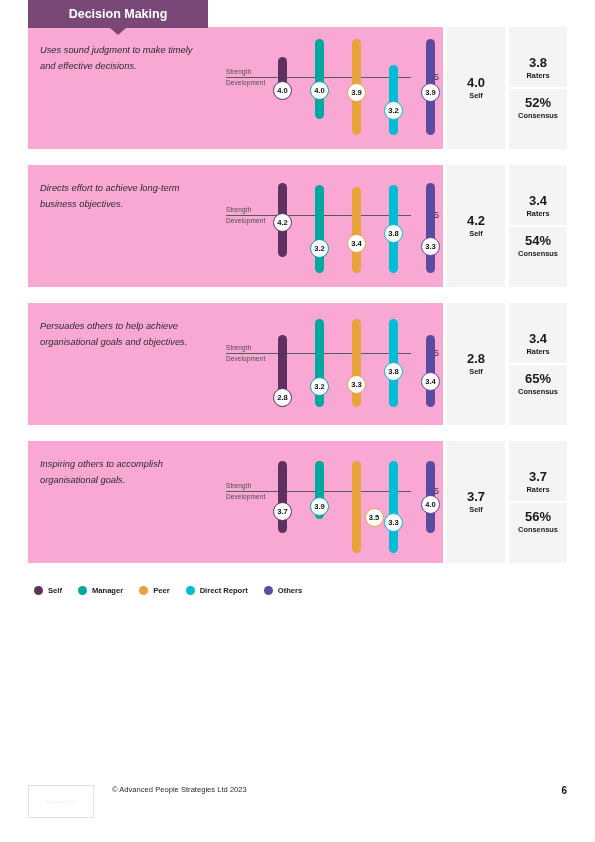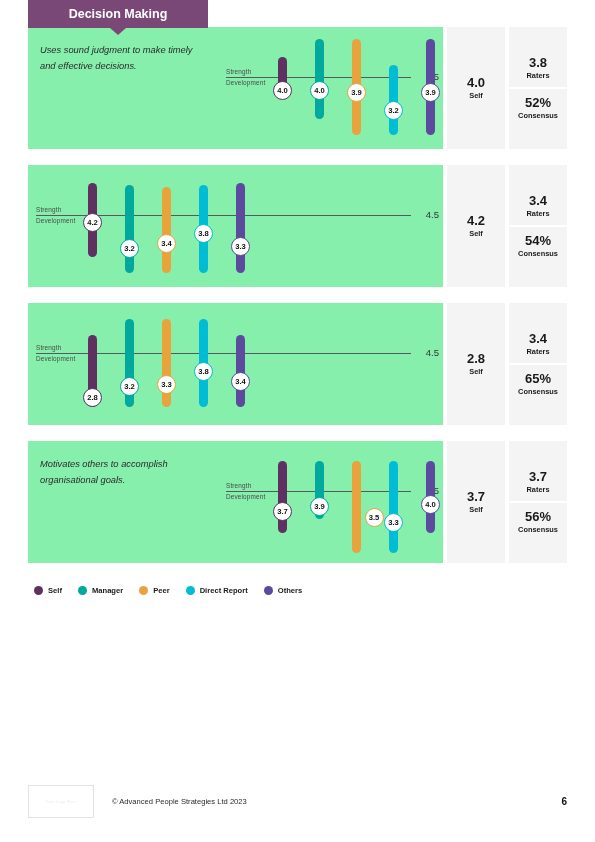--- a/index.html
+++ b/index.html
@@ -55,21 +55,21 @@
   .comp-body {
     display: flex;
     align-items: stretch;
     gap: 4px;
     margin-top: -1px;
   }
 
   
   .left-card {
     flex: 1 1 auto;
-    background: #86efac;
+    background: #f9a8d4;
     display: flex;
     position: relative;
     height: 122px;
   }
 
   .desc {
     width: 190px;
     flex: none;
     font-size: 9.3px;
     font-style: italic;
@@ -176,21 +176,20 @@
   .legend-item { display: flex; align-items: center; gap: 5px; }
   .legend-swatch { width: 9px; height: 9px; border-radius: 50%; }
   .legend-label { font-size: 7.6px; font-weight: bold; color: #1a1a1a; }
 
   
   .footer {
     position: absolute;
     left: 28px; right: 28px;
     bottom: 24px;
     display: flex;
-    align-items: center;
   }
   .logo-box {
     width: 66px; height: 33px;
     border: 1px solid #e2e2e2;
     display: flex; align-items: center; justify-content: center;
     font-size: 4px; color: #ececec; letter-spacing: .2px;
   }
   .copyright { font-size: 7.6px; color: #2b2b2b; margin-left: 18px; }
   .page-num { margin-left: auto; font-size: 10px; font-weight: bold; color: #111; }
 </style>
@@ -253,20 +252,21 @@
               <div class="stat-lab">Raters</div>
             </div>
             <div class="stat">
               <div class="stat-val">52%</div>
               <div class="stat-lab">Consensus</div>
             </div>
           </div>
         </div></div>
       <div class="comp-block"><div class="comp-body">
           <div class="left-card">
+            <div class="desc">Directs effort to achieve long-term business objectives.</div>
             <div class="chart">
               <div class="axis-line" style="top: 50px;"></div>
               <div class="axis-label top" style="top: 50px;">Strength</div>
               <div class="axis-label bot" style="top: 50px;">Development</div>
               <div class="axis-max" style="top: 50px;">4.5</div>
               <div class="bars">
                 <div class="bar-group" style="left: 60px; top: 0px; bottom: 0px;">
                   <div class="bar" style="top: 18px; height: 74px; background: rgb(94, 49, 97);"></div>
                   <div class="dot" style="top: 57.8px; border-color: rgb(94, 49, 97);">
                     <span>4.2</span>
@@ -309,20 +309,21 @@
               <div class="stat-lab">Raters</div>
             </div>
             <div class="stat">
               <div class="stat-val">54%</div>
               <div class="stat-lab">Consensus</div>
             </div>
           </div>
         </div></div>
       <div class="comp-block"><div class="comp-body">
           <div class="left-card">
+            <div class="desc">Persuades others to help achieve organisational goals and objectives.</div>
             <div class="chart">
               <div class="axis-line" style="top: 50px;"></div>
               <div class="axis-label top" style="top: 50px;">Strength</div>
               <div class="axis-label bot" style="top: 50px;">Development</div>
               <div class="axis-max" style="top: 50px;">4.5</div>
               <div class="bars">
                 <div class="bar-group" style="left: 60px; top: 0px; bottom: 0px;">
                   <div class="bar" style="top: 32px; height: 72px; background: rgb(94, 49, 97);"></div>
                   <div class="dot" style="top: 94.2px; border-color: rgb(94, 49, 97);">
                     <span>2.8</span>
@@ -365,21 +366,21 @@
               <div class="stat-lab">Raters</div>
             </div>
             <div class="stat">
               <div class="stat-val">65%</div>
               <div class="stat-lab">Consensus</div>
             </div>
           </div>
         </div></div>
       <div class="comp-block"><div class="comp-body">
           <div class="left-card">
-            <div class="desc">Motivates others to accomplish organisational goals.</div>
+            <div class="desc">Inspiring others to accomplish organisational goals.</div>
             <div class="chart">
               <div class="axis-line" style="top: 50px;"></div>
               <div class="axis-label top" style="top: 50px;">Strength</div>
               <div class="axis-label bot" style="top: 50px;">Development</div>
               <div class="axis-max" style="top: 50px;">4.5</div>
               <div class="bars">
                 <div class="bar-group" style="left: 60px; top: 0px; bottom: 0px;">
                   <div class="bar" style="top: 20px; height: 72px; background: rgb(94, 49, 97);"></div>
                   <div class="dot" style="top: 70.8px; border-color: rgb(94, 49, 97);">
                     <span>3.7</span>

